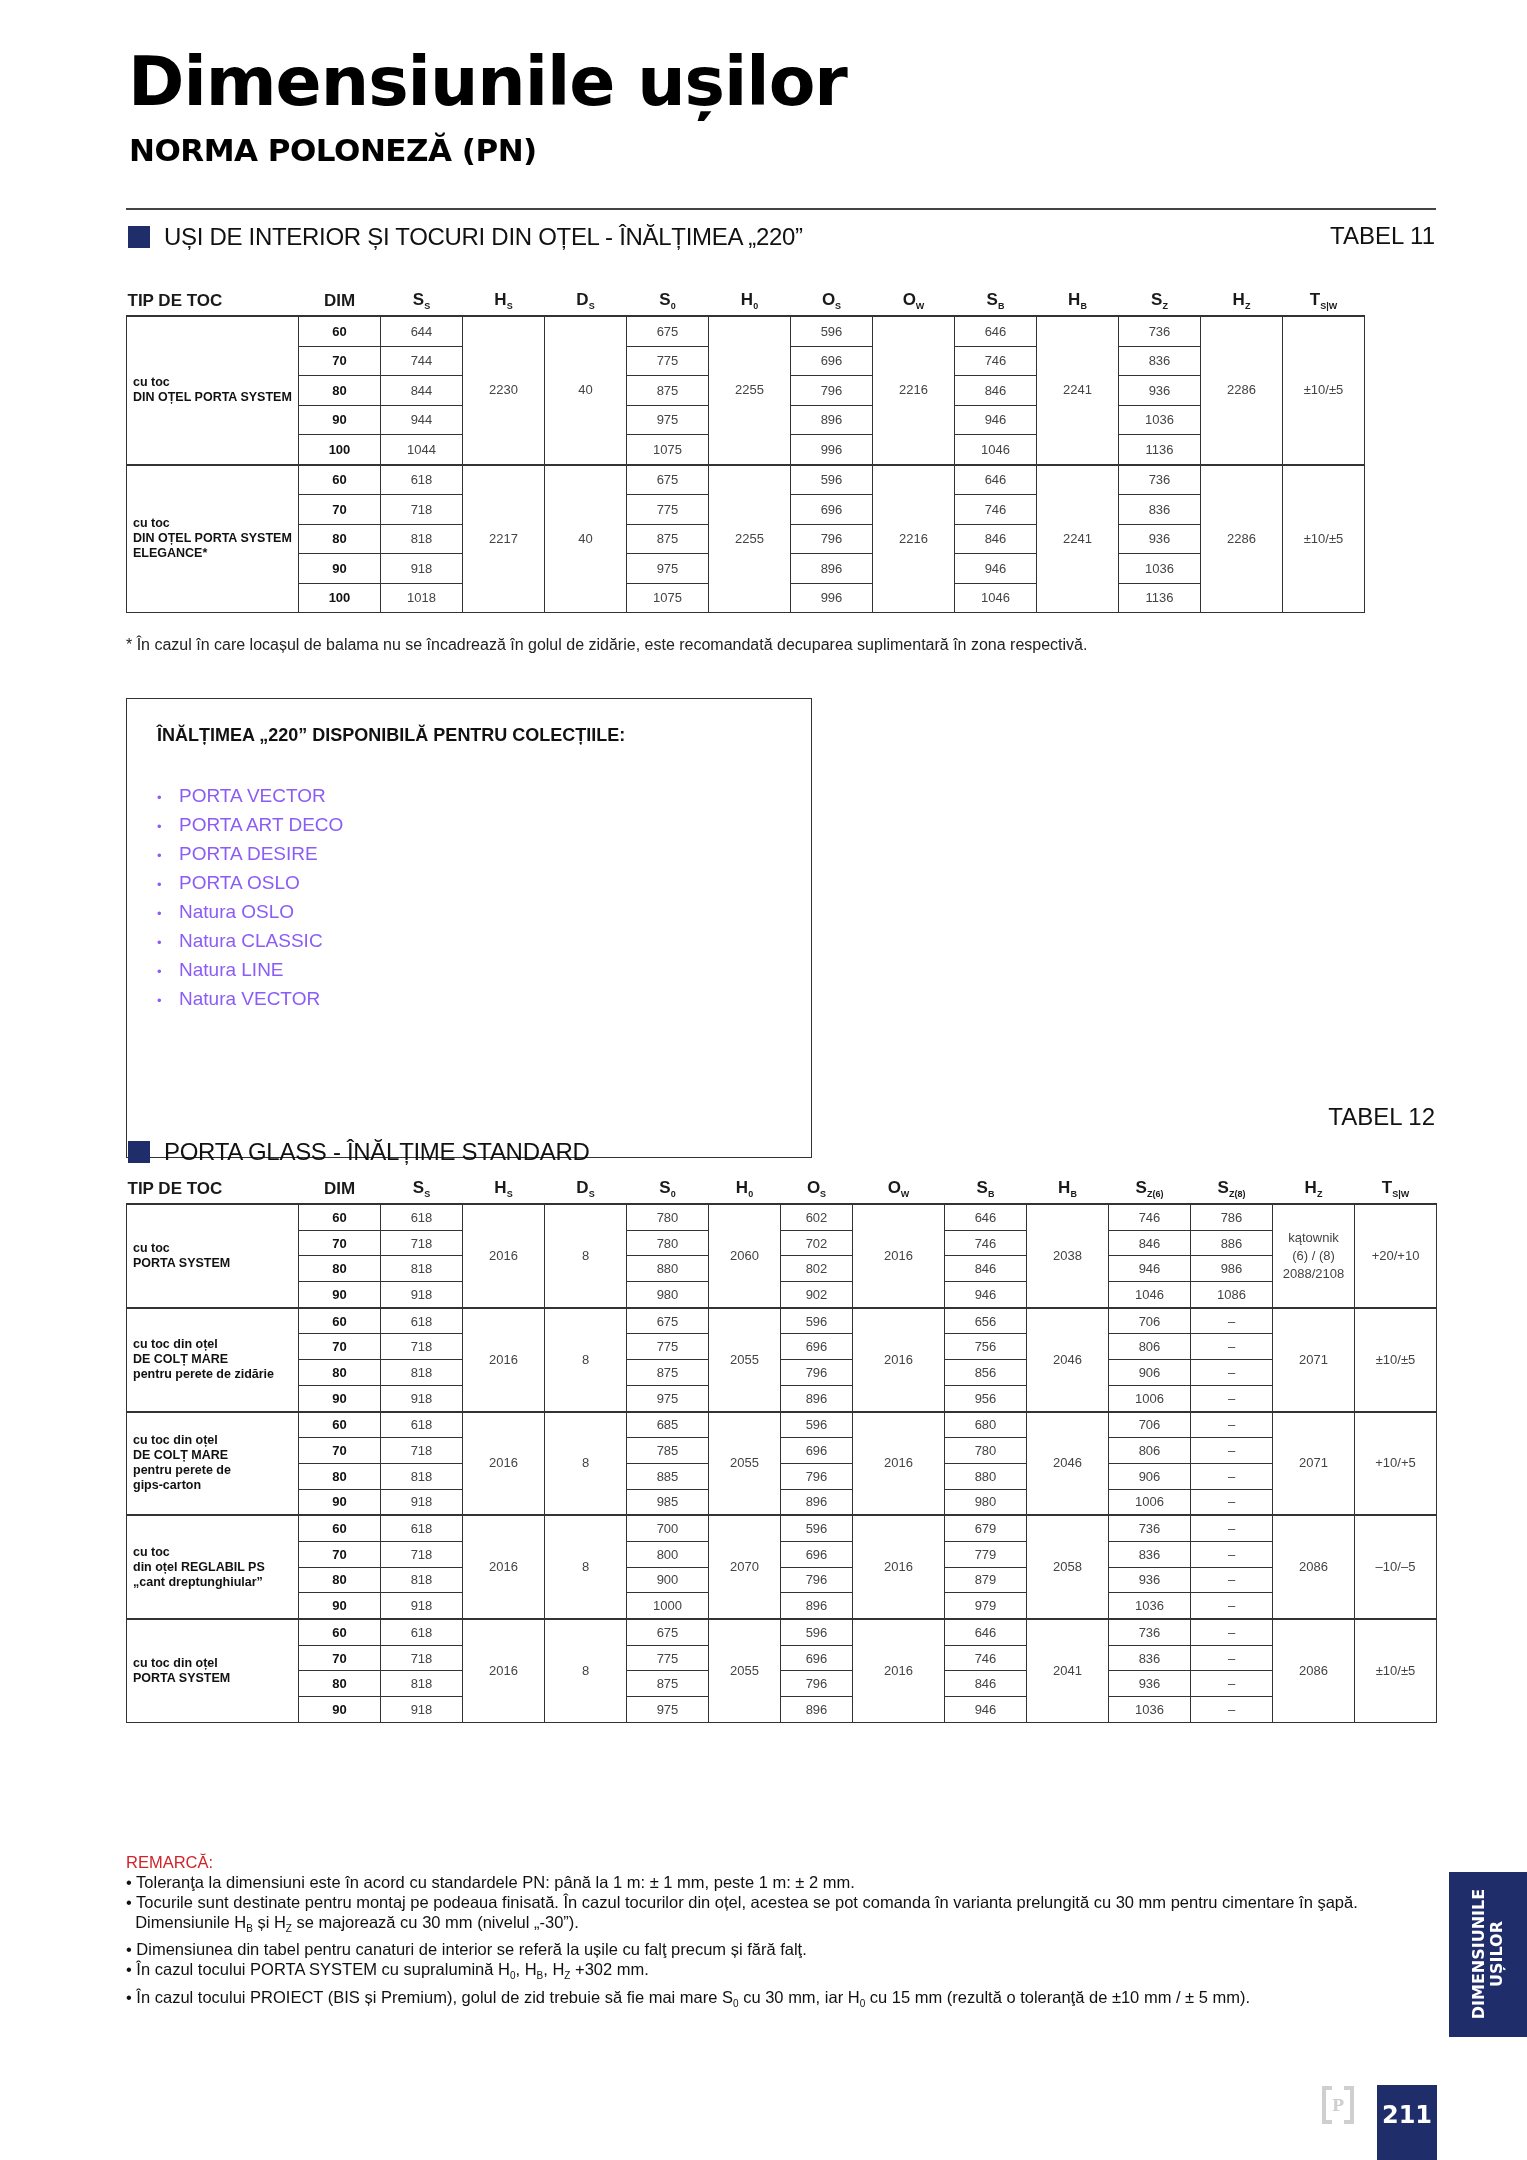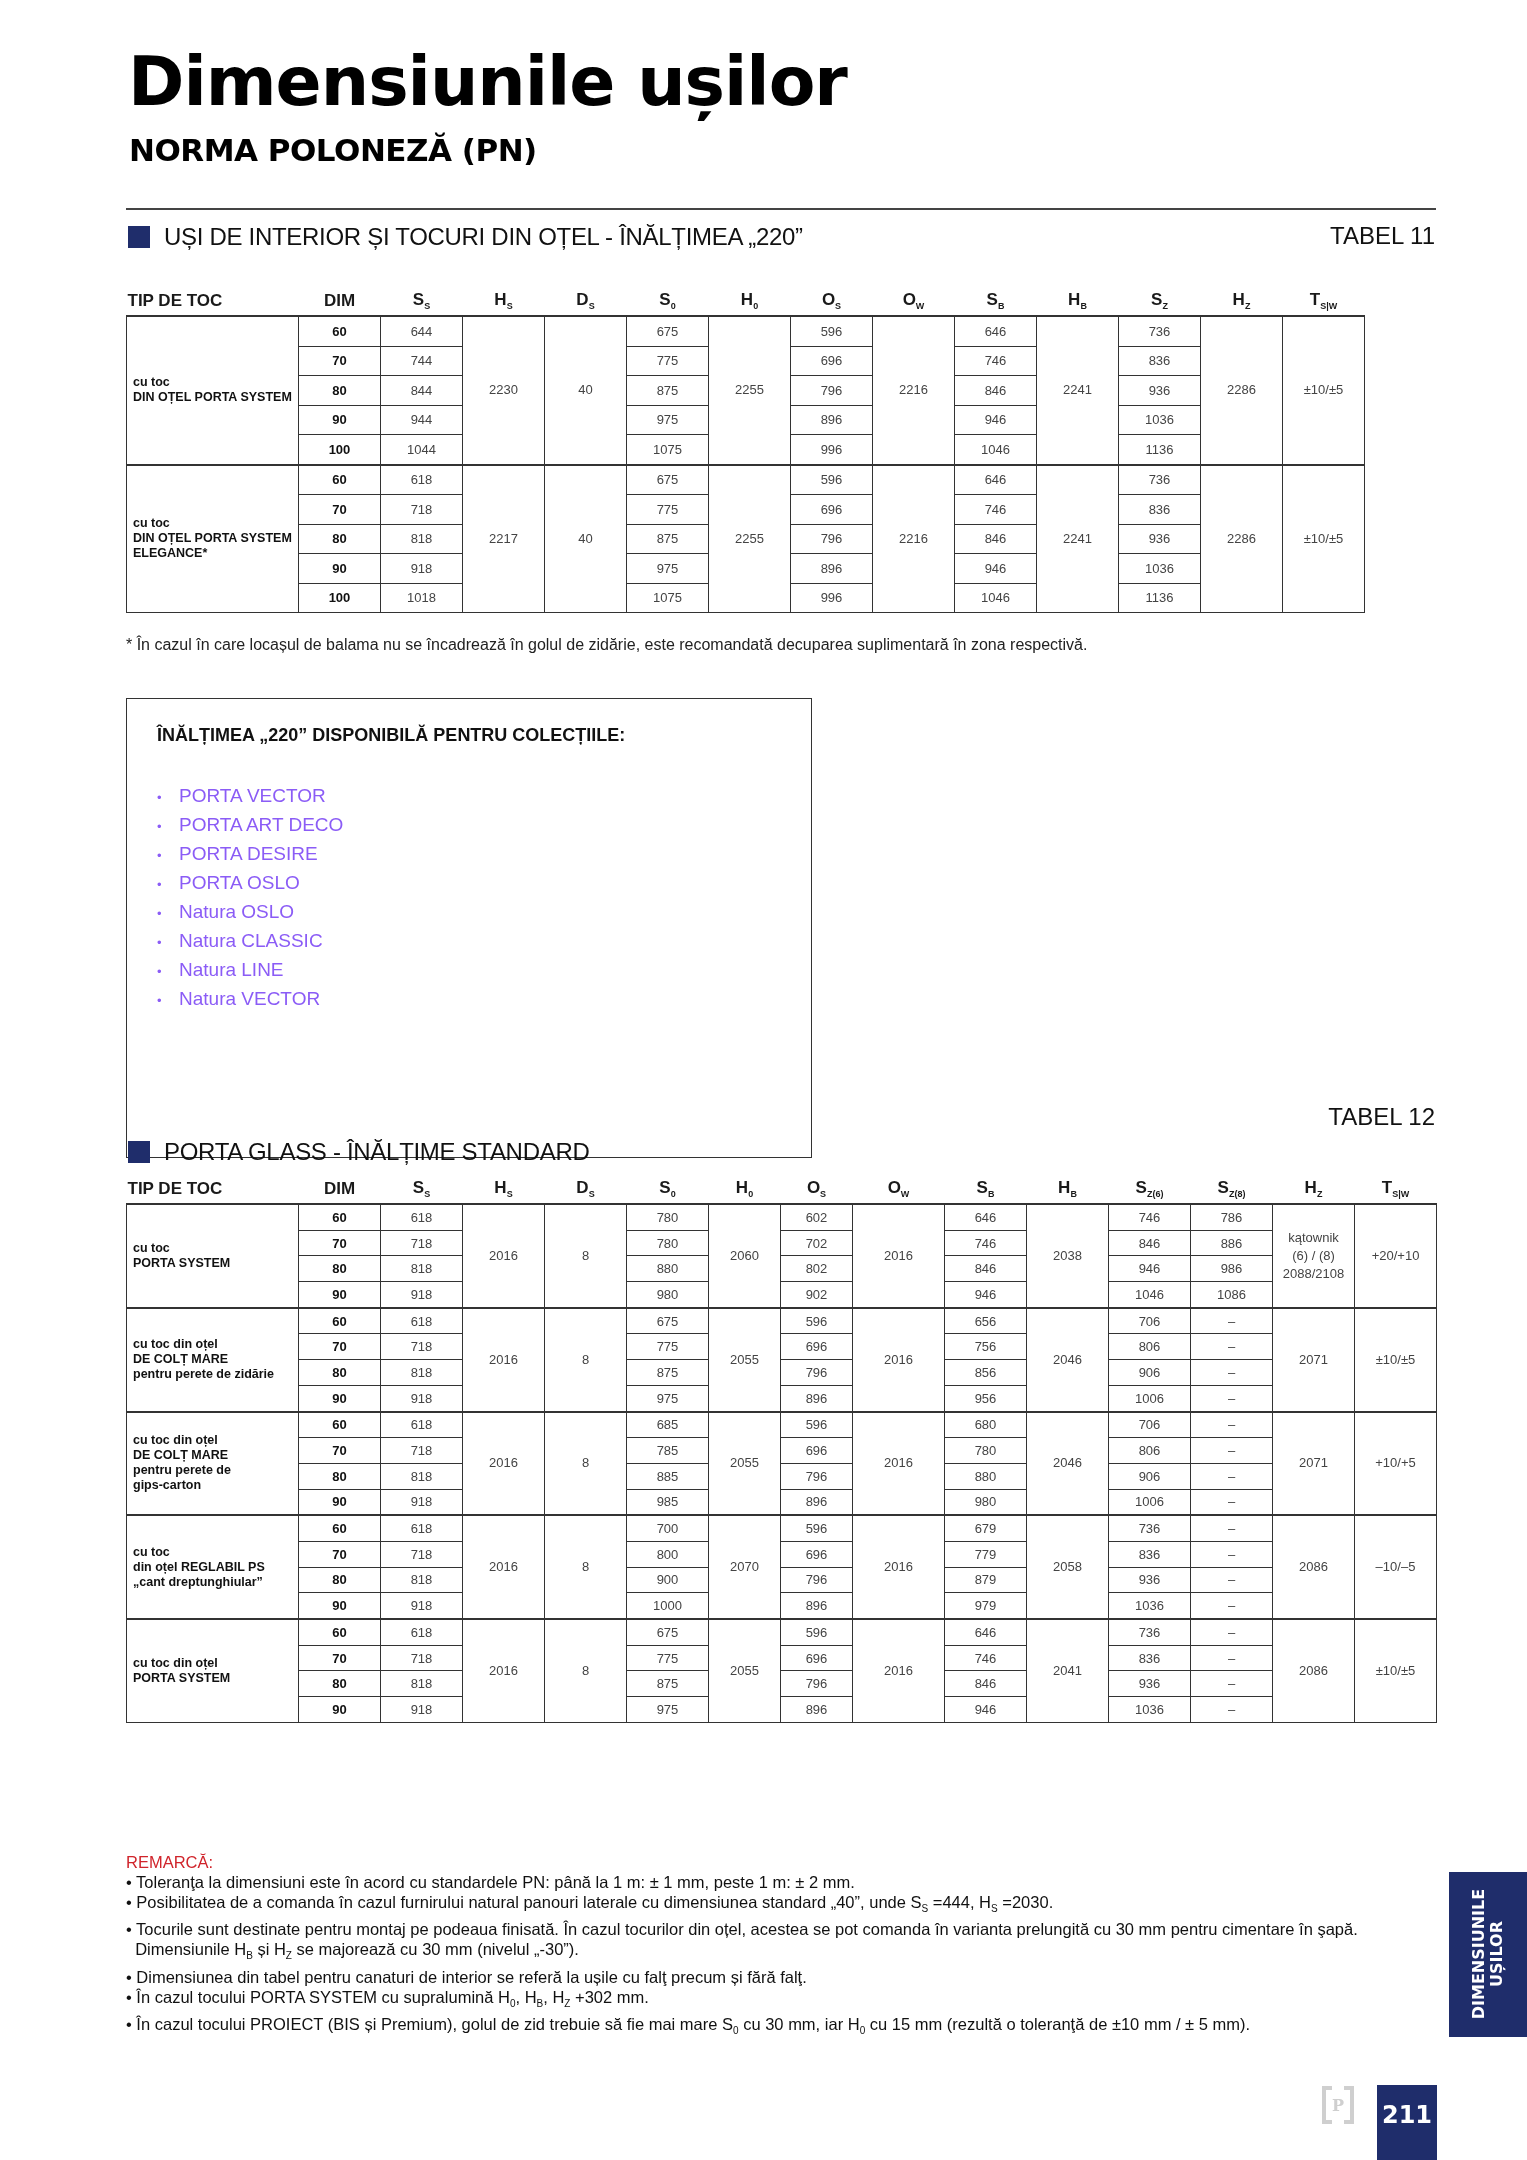--- a/index.html
+++ b/index.html
@@ -467,21 +467,20 @@
         <td>1036</td>
         <td>–</td>
       </tr>
     </tbody>
 </table>
 
 <div class="abs" id="remarks">
   <div class="rem-title">REMARCĂ:</div>
   <div id="remarks-items">
       <div>• Toleranţa la dimensiuni este în acord cu standardele PN: până la 1 m: ± 1 mm, peste 1 m: ± 2 mm.</div>
-      <div>• Posibilitatea de a comanda în cazul furnirului natural panouri laterale cu dimensiunea standard „40”, unde S<sub>S</sub> =444, H<sub>S</sub> =2030.</div>
       <div>• Tocurile sunt destinate pentru montaj pe podeaua finisată. În cazul tocurilor din oțel, acestea se pot comanda în varianta prelungită cu 30 mm pentru cimentare în şapă.<br>&nbsp;&nbsp;Dimensiunile H<sub>B</sub> și H<sub>Z</sub> se majorează cu 30 mm (nivelul „-30”).</div>
       <div>• Dimensiunea din tabel pentru canaturi de interior se referă la ușile cu falţ precum și fără falţ.</div>
       <div>• În cazul tocului PORTA SYSTEM cu supralumină H<sub>0</sub>, H<sub>B</sub>, H<sub>Z</sub> +302 mm.</div>
       <div>• În cazul tocului PROIECT (BIS și Premium), golul de zid trebuie să fie mai mare S<sub>0</sub> cu 30 mm, iar H<sub>0</sub> cu 15 mm (rezultă o toleranţă de ±10 mm / ± 5 mm).</div>
     </div>
 </div>
 
 <div class="abs" id="side-tab">
   <div id="side-tab-text">
     <div>DIMENSIUNILE</div>

